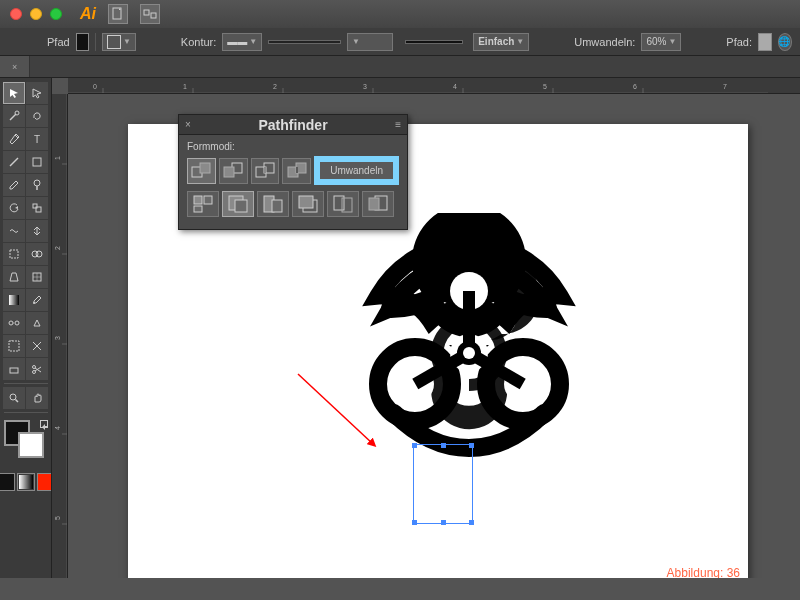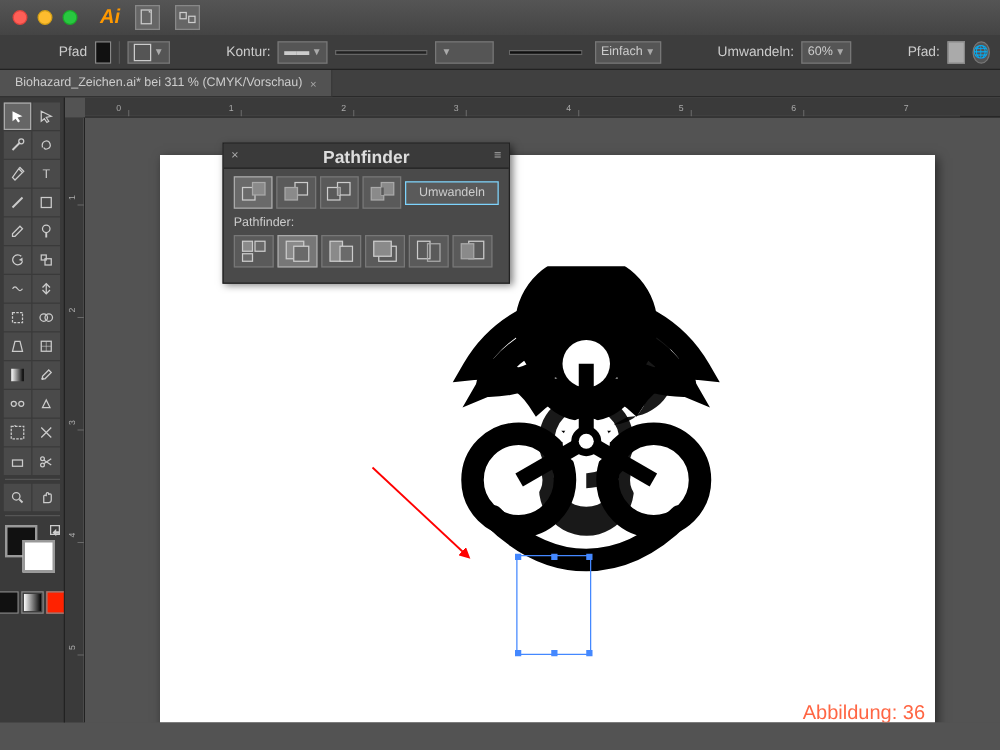--- a/index.html
+++ b/index.html
@@ -176,38 +176,38 @@
       display: flex; align-items: center; justify-content: center;
       cursor: pointer;
       font-size: 8px;
       color: #ccc;
     }
     .pf-btn.active { background: #6a6a6a; border-color: #aaa; }
     .umwandeln-btn {
       margin-left: auto;
       padding: 3px 10px;
       background: #5a5a5a;
-      border: 1px solid #7dd3fc;
+      border: 6px solid #7dd3fc;
       color: #ccc;
       font-size: 10px;
       cursor: pointer;
     }
     .formmodi-row {
       display: flex;
       align-items: center;
       gap: 3px;
       margin-bottom: 6px;
     }
 
     
     .abbildung-caption {
       position: absolute;
       bottom: 4px;
       right: 8px;
-      font-size: 16px;
+      font-size: 12px;
       color: #ff6644;
     }
 
     
     .bh-svg {
       width: 340px;
       height: 320px;
     }
 
   </style>
@@ -246,36 +246,35 @@
     <span style="font-size:10px;color:#ccc;">▬▬</span>
     <span class="options-dropdown-arrow">▼</span>
   </div>
   <div style="width:100px;height:4px;background:#222;border:1px solid #666;"></div>
   <div class="options-select" style="width:60px;">
     <span class="options-dropdown-arrow">▼</span>
   </div>
   <div style="flex:1;"></div>
   <div style="width:80px;height:4px;background:#111;border:1px solid #666;margin-right:4px;"></div>
   <div class="options-select">
-    <span style="font-size:10px;">Einfach</span>
+    <span style="font-size:10px;font-weight:bold;">Einfach</span>
     <span class="options-dropdown-arrow">▼</span>
   </div>
   <span class="options-label">Umwandeln:</span>
   <div class="options-select">
     <span>60%</span>
     <span class="options-dropdown-arrow">▼</span>
   </div>
   <span class="options-label">Pfad:</span>
   <div class="options-swatch" style="background:#aaa;"></div>
   <div class="globe-icon">🌐</div>
 </div>
 
 <div id="tabbar">
   <div class="tab">
-    <span>Biohazard_Zeichen.ai* bei 311 % (CMYK/Vorschau)</span>
     <span class="tab-close">×</span>
   </div>
 </div>
 
 <div id="main">
 
   <div id="toolbar">
 
     <div class="tool-row">
       <div class="tool-btn active">
@@ -649,20 +648,21 @@
       </div>
 
       <div id="pathfinder-panel">
         <div class="panel-titlebar">
           <span class="panel-close">×</span>
           <span class="panel-title">Pathfinder</span>
           <span class="panel-menu">≡</span>
         </div>
         <div class="panel-body">
 
+          <div class="panel-section-label">Formmodi:</div>
           <div class="formmodi-row">
 
             <div class="pf-btn active">
               <svg width="20" height="18" viewBox="0 0 20 18">
                 <rect x="1" y="5" width="10" height="10" fill="none" stroke="#ccc" stroke-width="1"></rect>
                 <rect x="9" y="1" width="10" height="10" fill="#8a8a8a" stroke="#aaa" stroke-width="1"></rect>
               </svg>
             </div>
             <div class="pf-btn">
               <svg width="20" height="18" viewBox="0 0 20 18">
@@ -680,21 +680,20 @@
             <div class="pf-btn">
               <svg width="20" height="18" viewBox="0 0 20 18">
                 <rect x="1" y="5" width="10" height="10" fill="#8a8a8a" stroke="#aaa" stroke-width="1"></rect>
                 <rect x="9" y="1" width="10" height="10" fill="#8a8a8a" stroke="#aaa" stroke-width="1"></rect>
                 <rect x="9" y="5" width="2" height="6" fill="#5a5a5a"></rect>
               </svg>
             </div>
             <button class="umwandeln-btn">Umwandeln</button>
           </div>
 
-          <div class="panel-section-label">Pathfinder:</div>
           <div class="panel-buttons-row">
             <div class="pf-btn">
               <svg width="20" height="18" viewBox="0 0 20 18">
                 <rect x="1" y="1" width="8" height="8" fill="#8a8a8a" stroke="#ccc" stroke-width="1"></rect>
                 <rect x="11" y="1" width="8" height="8" fill="#6a6a6a" stroke="#ccc" stroke-width="1"></rect>
                 <rect x="1" y="11" width="8" height="6" fill="#6a6a6a" stroke="#ccc" stroke-width="1"></rect>
               </svg>
             </div>
             <div class="pf-btn active" style="border-color:#aaa;background:#777;">
               <svg width="20" height="18" viewBox="0 0 20 18">

